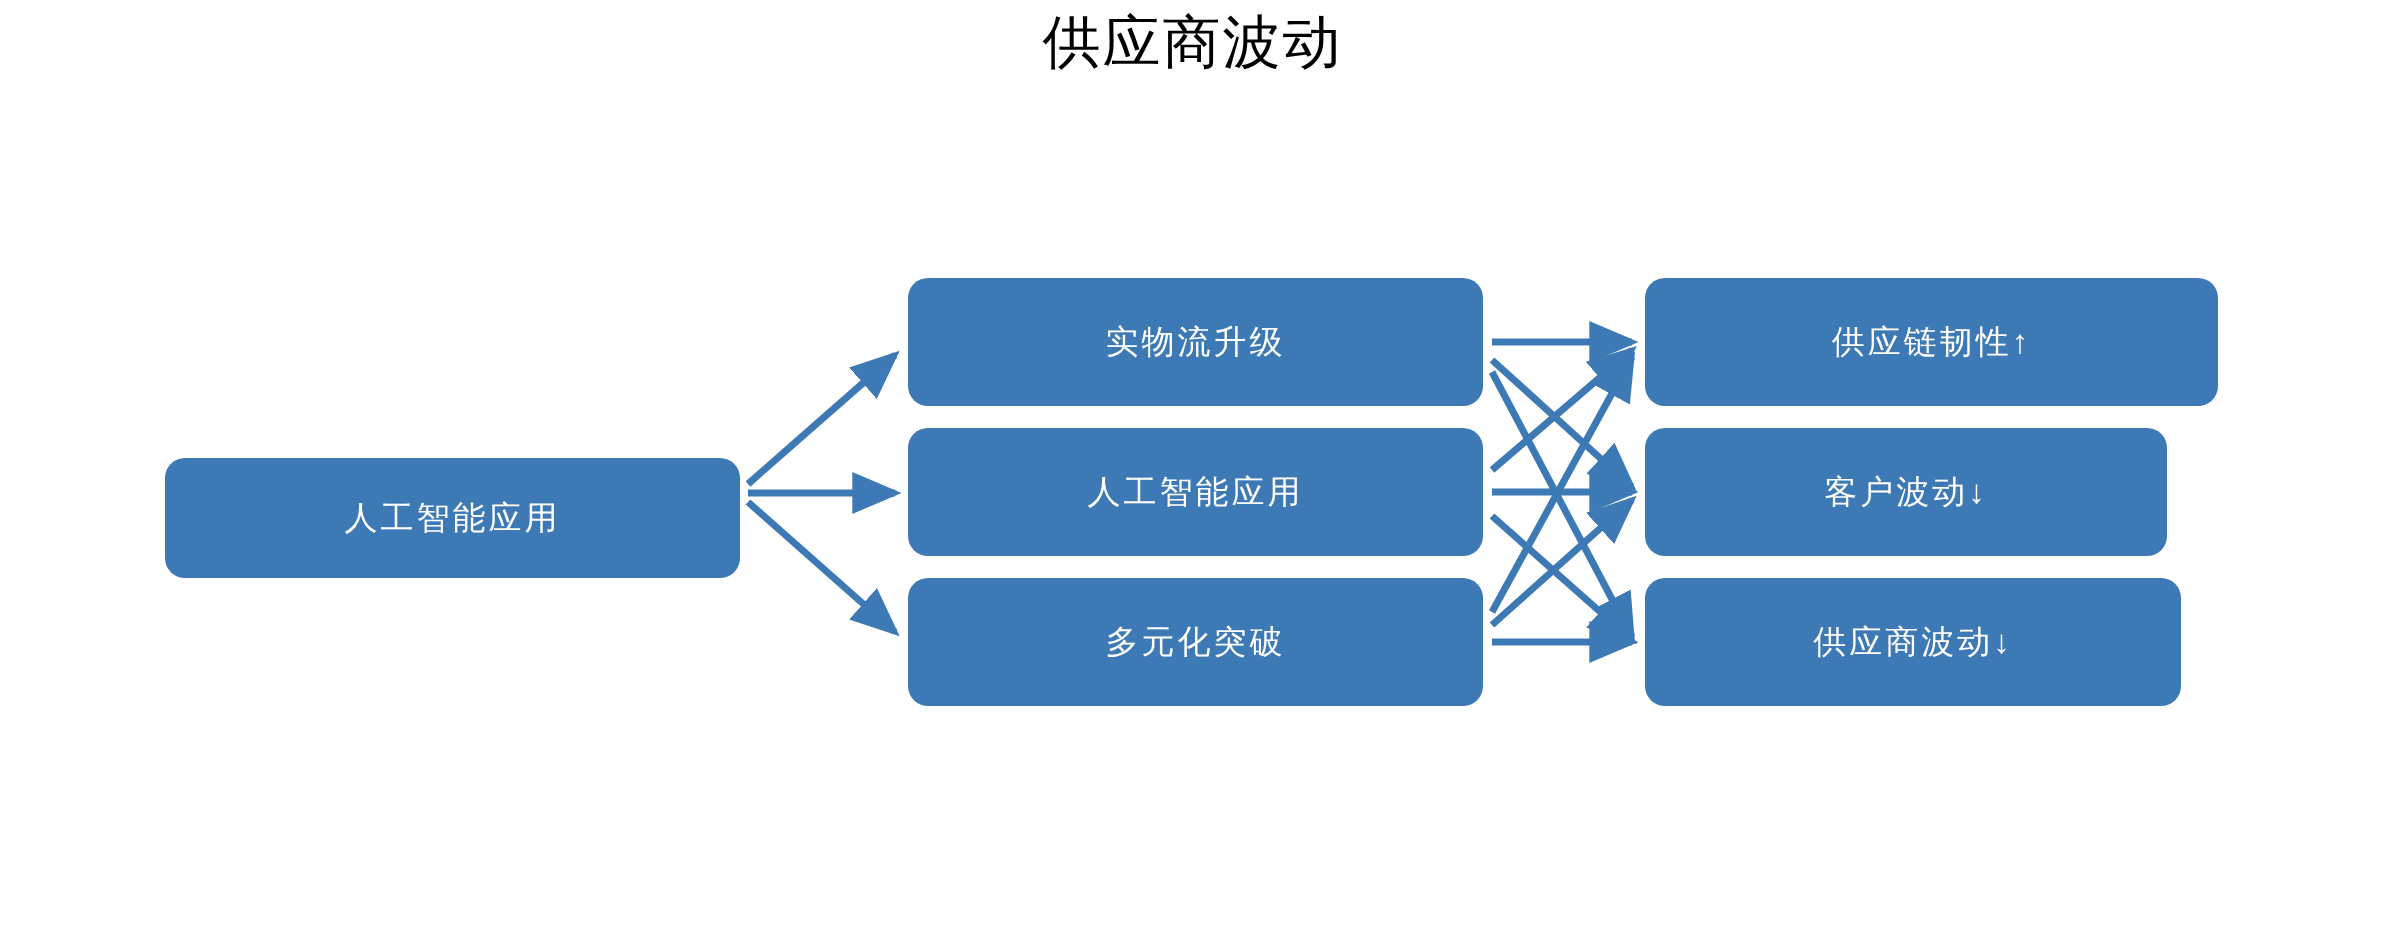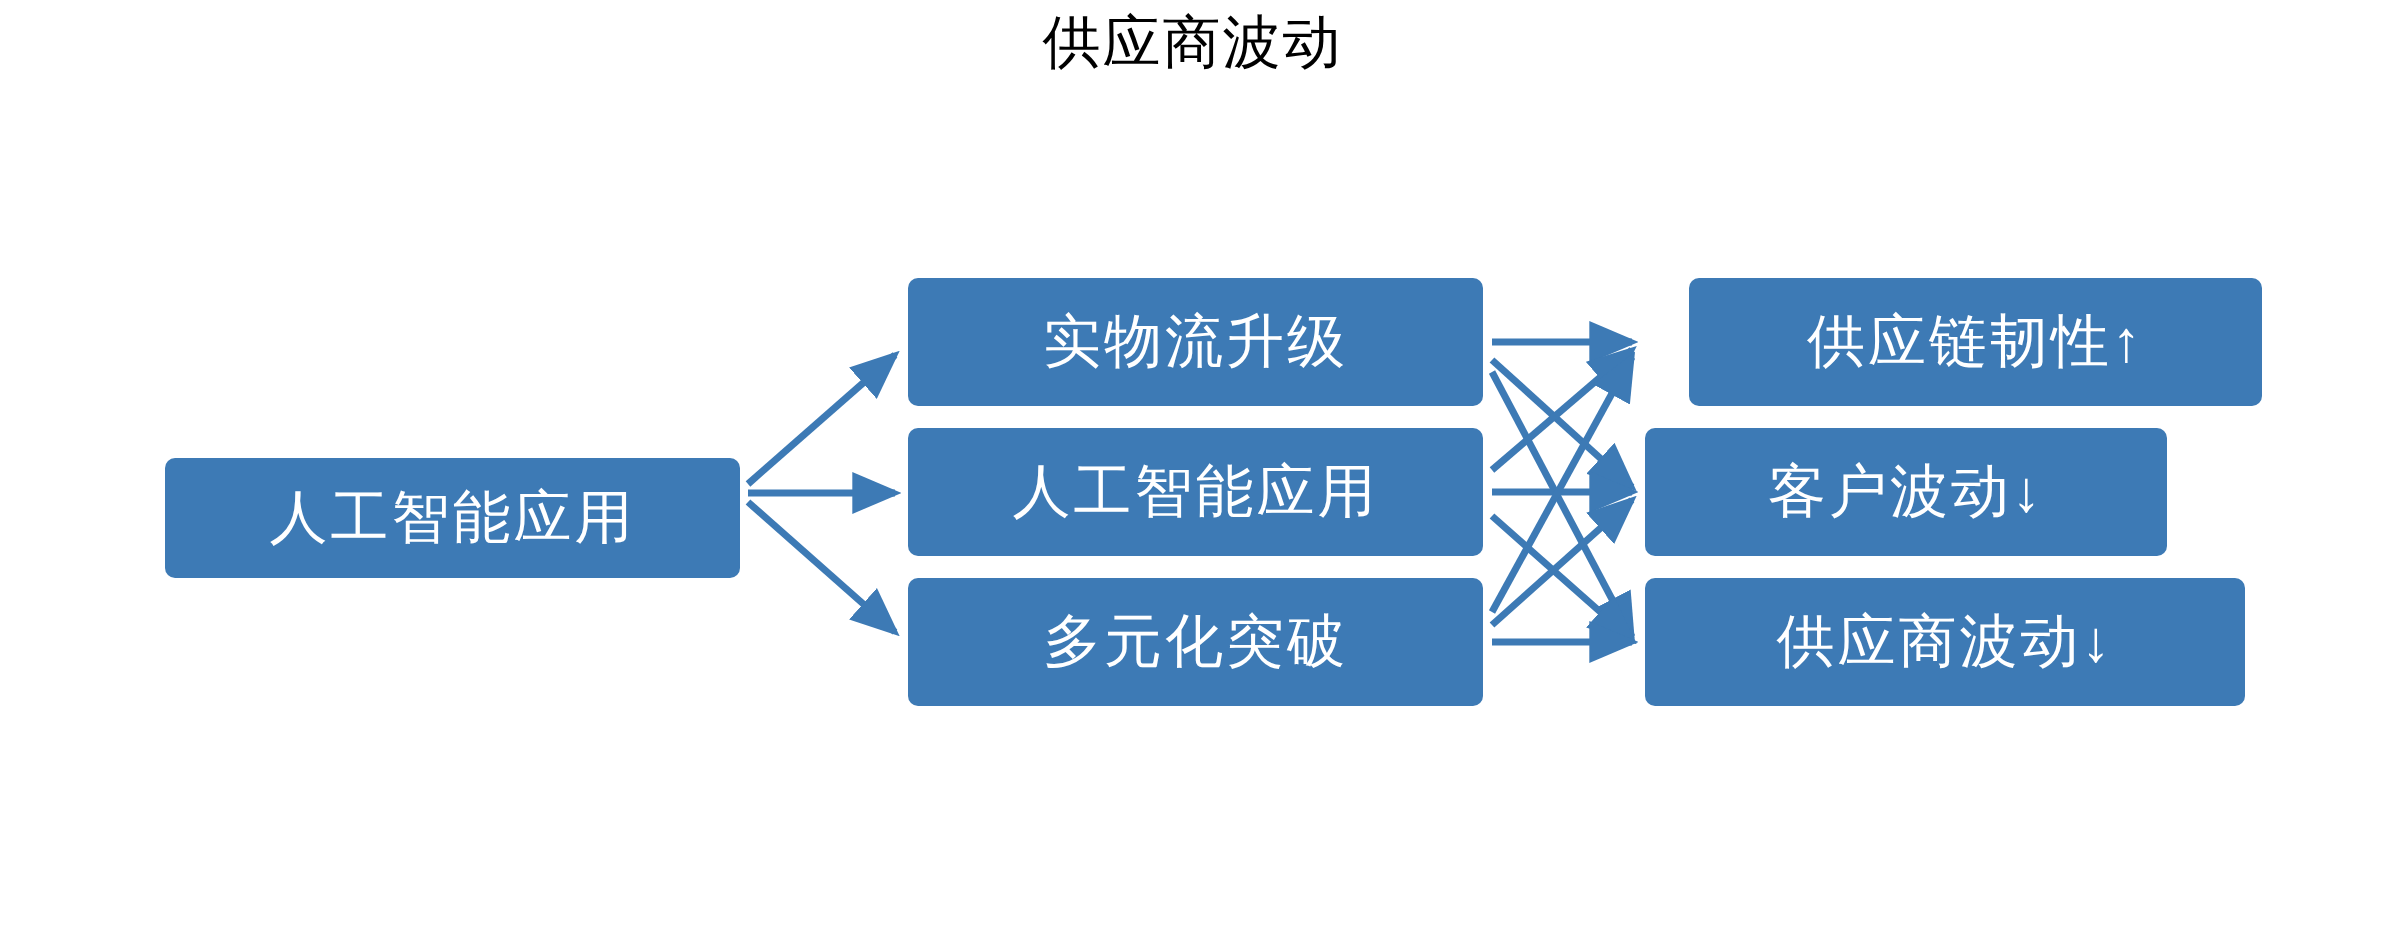--- a/index.html
+++ b/index.html
@@ -7,23 +7,23 @@
        font-family:"Liberation Sans","DejaVu Sans",sans-serif;}
 
   #diagram-title{
     position:absolute; left:0; top:6px; width:2385px;
     text-align:center; color:#000000;
     font-size:58px; font-weight:400; letter-spacing:2px;
     line-height:72px; white-space:nowrap;
   }
 
   .node-box{
-    position:absolute; background:#3d7ab5; border-radius:10px;
+    position:absolute; background:#3d7ab5; border-radius:20px;
     display:flex; align-items:center; justify-content:center;
-    color:#ffffff; font-size:58px; font-weight:400; letter-spacing:3px;
+    color:#ffffff; font-size:33px; font-weight:400; letter-spacing:3px;
     white-space:nowrap; box-sizing:border-box;
   }
 
   #edge-layer{position:absolute; left:0; top:0; width:2385px; height:927px;}
 </style>
 </head>
 <body>
 
 <div id="diagram-title">供应商波动</div>
 
@@ -53,17 +53,17 @@
 </svg>
 
 <div class="node-box" style="left:165px;top:433px;width:575px;height:120px;margin-top:25px;">人工智能应用</div>
 
 <div class="node-box" style="left:908px;top:278px;width:575px;height:128px;">实物流升级</div>
 
 <div class="node-box" style="left:908px;top:428px;width:575px;height:128px;">人工智能应用</div>
 
 <div class="node-box" style="left:908px;top:578px;width:575px;height:128px;">多元化突破</div>
 
-<div class="node-box" style="left:1645px;top:278px;width:573px;height:128px;margin-left:44px;">供应链韧性↑</div>
+<div class="node-box" style="left:1645px;top:278px;width:573px;height:128px;">供应链韧性↑</div>
 
 <div class="node-box" style="left:1645px;top:428px;width:522px;height:128px;">客户波动↓</div>
 
-<div class="node-box" style="left:1645px;top:578px;width:600px;height:128px;">供应商波动↓</div>
+<div class="node-box" style="left:1645px;top:578px;width:536px;height:128px;">供应商波动↓</div>
 
 </body></html>

